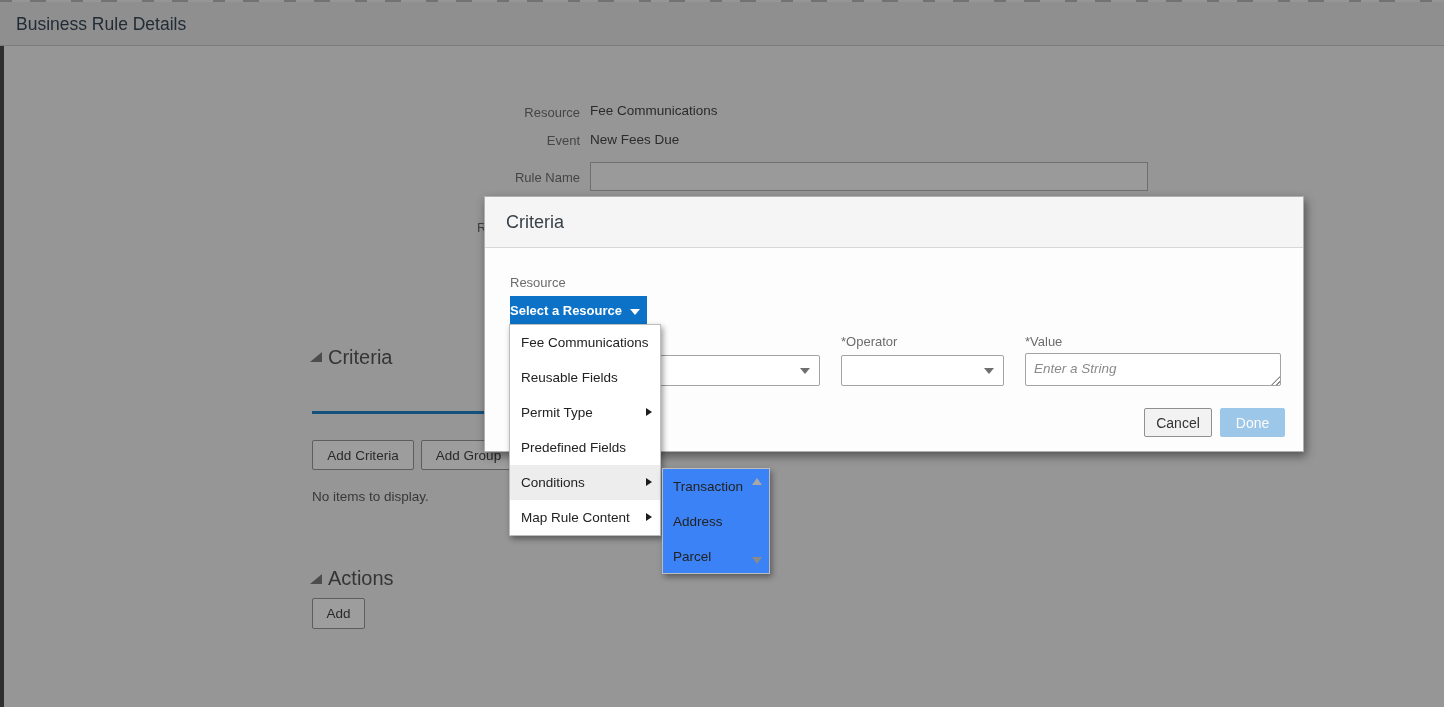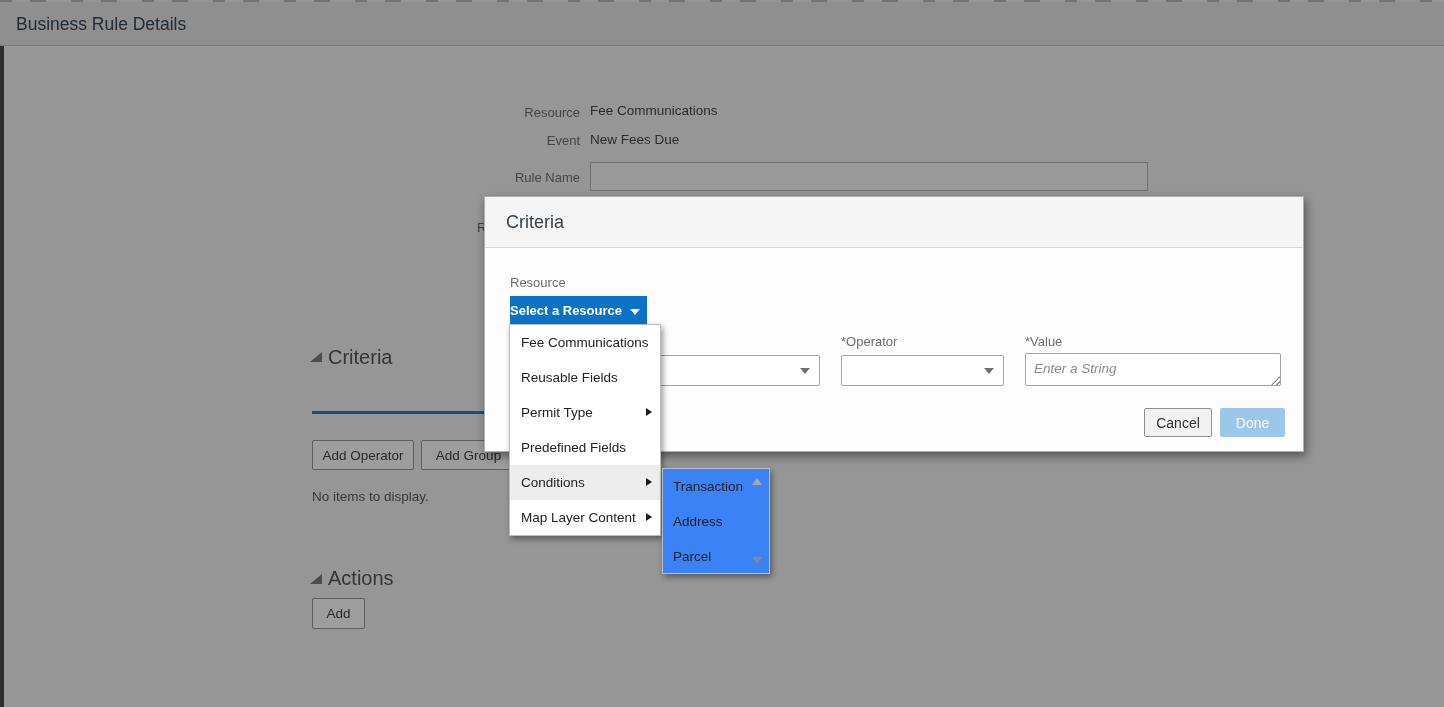--- a/index.html
+++ b/index.html
@@ -77,21 +77,21 @@
 <div class="abs fld-value" style="left:590px; top:132px;">New Fees Due</div>
 
 <div class="abs fld-label" style="left:460px; top:170px;">Rule Name</div>
 <input class="abs rule-input" value="" style="">
 
 <div class="abs partial-r">R</div>
 
 <div class="abs tri-expanded" style="left:310px; top:352px;"></div>
 <div class="abs section-title" style="left:328px; top:346px;">Criteria</div>
 <div class="abs tab-underline"></div>
-<button class="abs gray-btn" style="left:312px; top:440px; width:102px; height:30px;">Add Operator</button>
+<button class="abs gray-btn" style="left:312px; top:440px; width:102px; height:30px;">Add Criteria</button>
 <button class="abs gray-btn" style="left:421px; top:440px; width:95px; height:30px;">Add Group</button>
 <div class="abs empty-text" style="left:312px; top:489px;">No items to display.</div>
 
 <div class="abs tri-expanded" style="left:310px; top:574px;"></div>
 <div class="abs section-title" style="left:328px; top:567px;">Actions</div>
 <button class="abs gray-btn" style="left:312px; top:598px; width:53px; height:31px;">Add</button>
 
 <div class="abs modal">
   <div class="abs modal-header">
     <div class="abs modal-title">Criteria</div>
@@ -119,21 +119,21 @@
   <button class="abs cancel-btn">Cancel</button>
   <button class="abs done-btn">Done</button>
 </div>
 
 <div class="abs menu">
   <div class="menu-item"><span>Fee Communications</span></div>
   <div class="menu-item"><span>Reusable Fields</span></div>
   <div class="menu-item"><span>Permit Type</span><span class="sub-arrow"></span></div>
   <div class="menu-item"><span>Predefined Fields</span></div>
   <div class="menu-item active"><span>Conditions</span><span class="sub-arrow"></span></div>
-  <div class="menu-item"><span>Map Layer Content</span><span class="sub-arrow"></span></div>
+  <div class="menu-item"><span>Map Rule Content</span><span class="sub-arrow"></span></div>
 </div>
 
 <div class="abs submenu">
   <span class="scroll-up"></span>
   <span class="scroll-down"></span>
   <div class="menu-item"><span>Transaction</span></div>
   <div class="menu-item"><span>Address</span></div>
   <div class="menu-item"><span>Parcel</span></div>
 </div>
 

